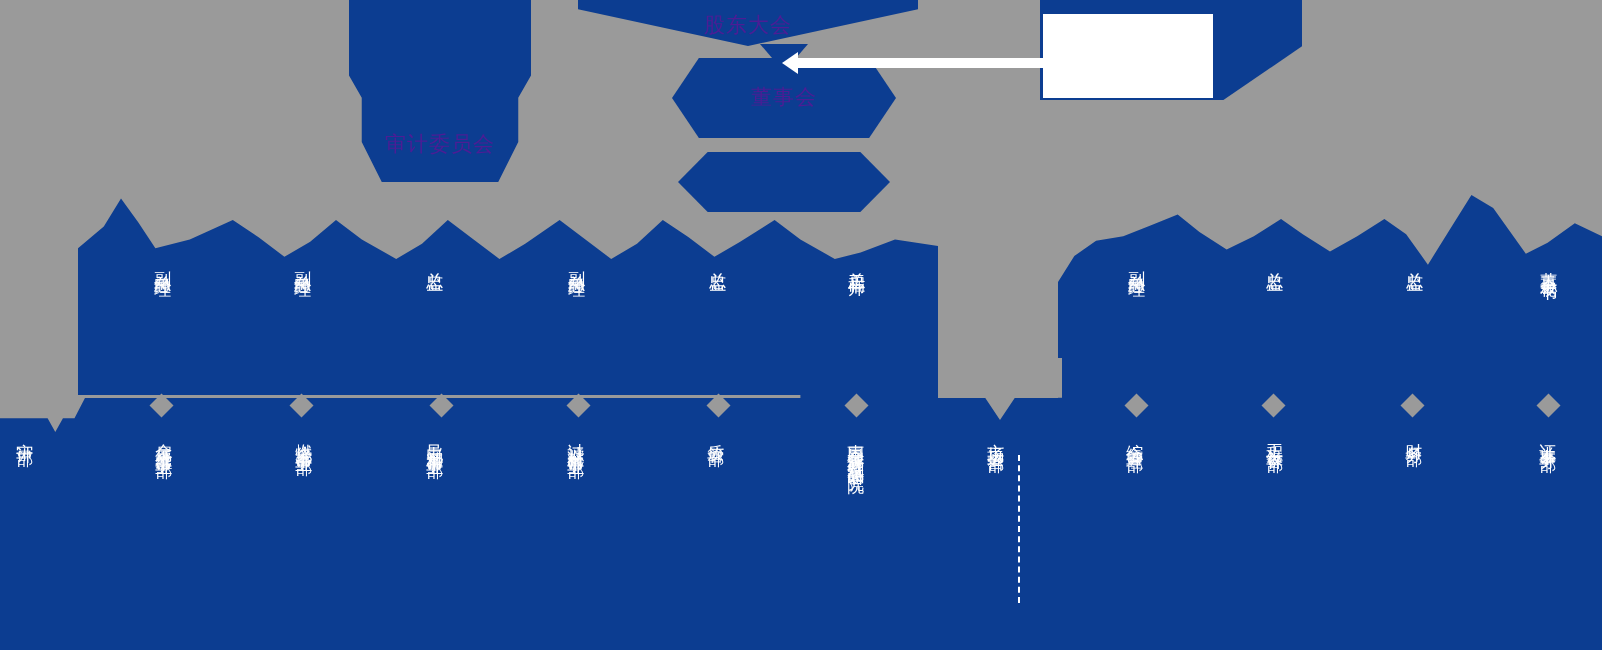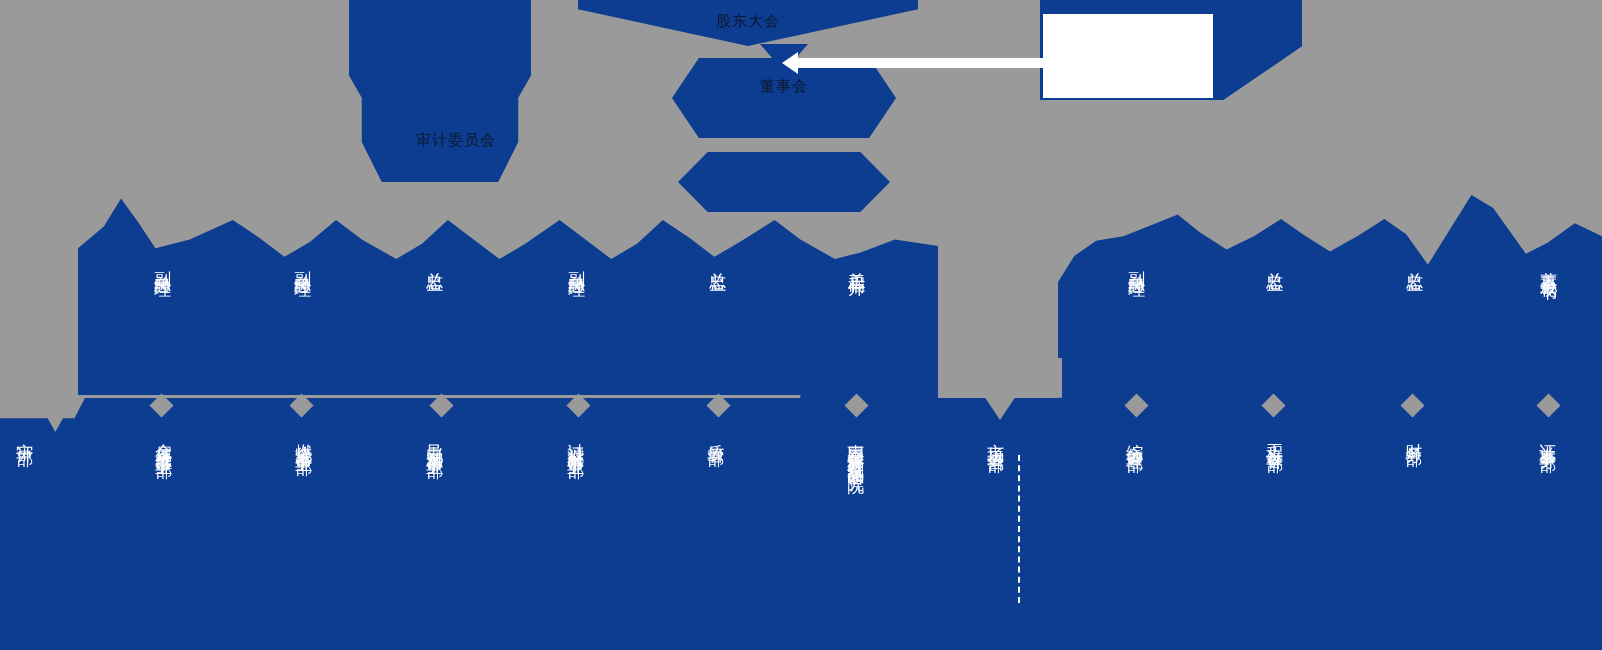--- a/index.html
+++ b/index.html
@@ -17,24 +17,24 @@
     color: #ffffff;
   }
 
   
   .shape {
     position: absolute;
     background: #0c3d91;
   }
   .label-h {
     position: absolute;
-    font-size: 15px;
+    font-size: 21px;
     letter-spacing: 1px;
     white-space: nowrap;
-    color: #0f172a;
+    color: #4c1d95;
     text-align: center;
     line-height: 1.2;
   }
   .label-v {
     position: absolute;
     writing-mode: vertical-rl;
     text-orientation: upright;
     font-size: 17px;
     letter-spacing: 3px;
     color: #ffffff;
@@ -49,21 +49,21 @@
     clip-path: polygon(0% 0%, 50% 0%, 100% 0%, 100% 60%, 50% 100%, 0% 60%);
   }
   #shareholders-label { left: 578px; top: 12px; width: 340px; }
 
   
   #board-shape {
     left: 672px; top: 58px;
     width: 224px; height: 80px;
     clip-path: polygon(0% 50%, 12% 0%, 88% 0%, 100% 50%, 88% 100%, 12% 100%);
   }
-  #board-label { left: 672px; top: 77px; width: 224px; }
+  #board-label { left: 672px; top: 84px; width: 224px; }
 
   
   #board-wedge {
     left: 760px; top: 44px;
     width: 48px; height: 28px;
     clip-path: polygon(0% 0%, 100% 0%, 50% 100%);
   }
 
   
   #gm-shape {
@@ -73,21 +73,21 @@
   }
   #gm-label { left: 678px; top: 172px; width: 212px; }
 
   
   #audit-committee-shape {
     left: 349px; top: -40px;
     width: 182px; height: 222px;
     clip-path: polygon(0% 0%, 100% 0%, 100% 52%, 93% 62%, 93% 82%, 82% 100%,
                        18% 100%, 7% 82%, 7% 62%, 0% 52%);
   }
-  #audit-committee-label { left: 365px; top: 131px; width: 182px; }
+  #audit-committee-label { left: 349px; top: 131px; width: 182px; }
 
   
   #callout-backing {
     left: 1040px; top: -58px;
     width: 262px; height: 158px;
     clip-path: polygon(0% 0%, 100% 0%, 100% 66%, 70% 100%, 0% 100%);
   }
   #callout-box {
     position: absolute;
     left: 1043px; top: 14px;

